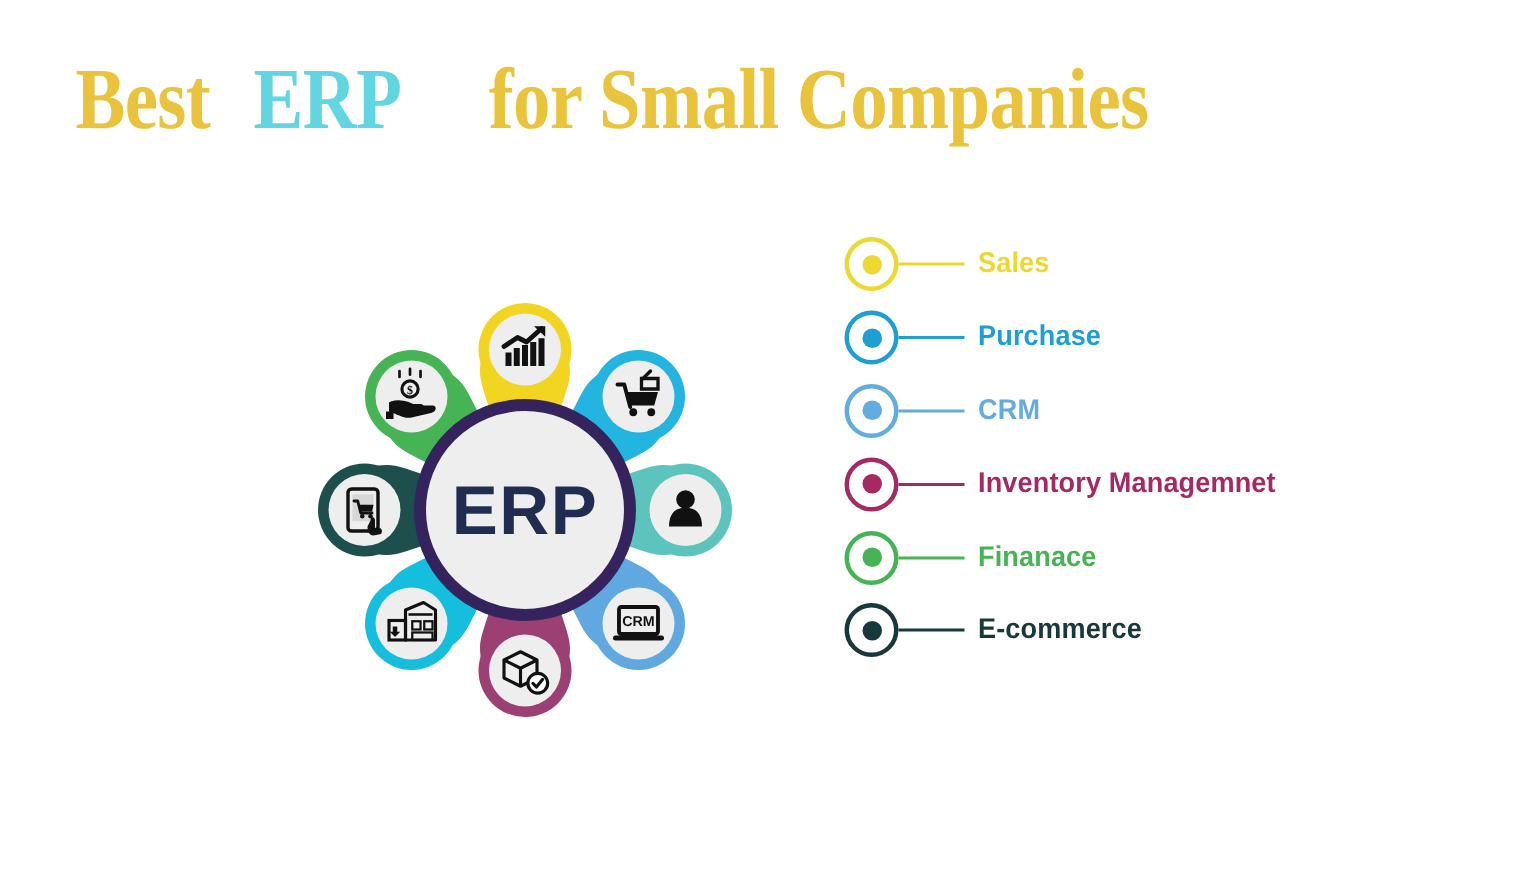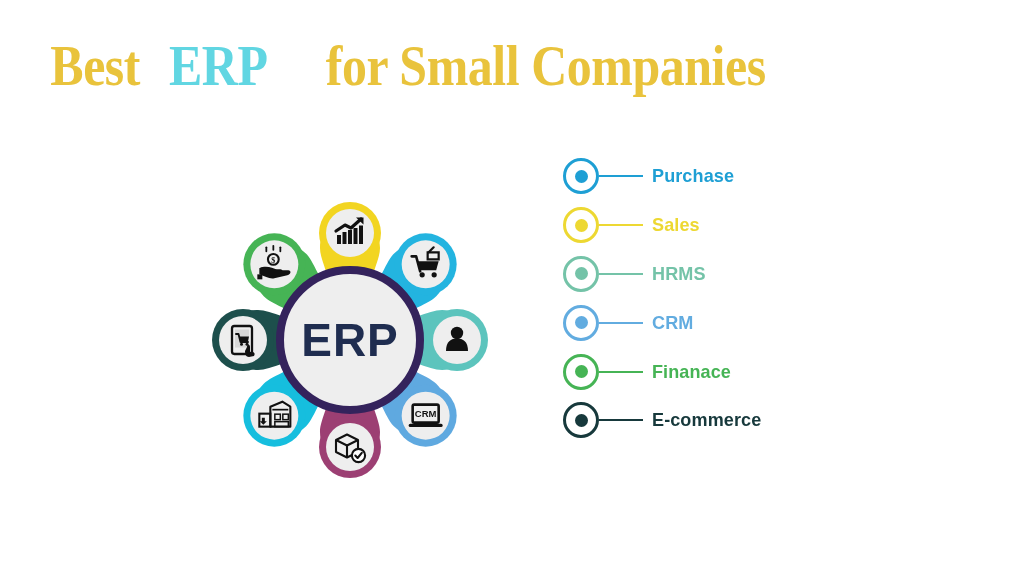--- a/index.html
+++ b/index.html
@@ -264,51 +264,51 @@
     <g>
       <circle cx="200" cy="200" r="70" fill="#eeeeee" stroke="#34235c" stroke-width="8"></circle>
       <text class="hub-label" x="200" y="216" text-anchor="middle">ERP</text>
     </g>
   </svg>
 </div>
 
 <div id="legend">
 
   <div class="legend-row">
+    <span class="legend-marker" style="border-color: rgb(237, 216, 50);">
+        <span class="dot" style="background: rgb(237, 216, 50);"></span>
+      </span>
+    <span class="legend-line" style="background: rgb(237, 216, 50);"></span>
+    <span class="legend-label" style="color: rgb(237, 216, 50);">Sales</span>
+  </div>
+
+  <div class="legend-row">
     <span class="legend-marker" style="border-color: rgb(30, 159, 212);">
         <span class="dot" style="background: rgb(30, 159, 212);"></span>
       </span>
     <span class="legend-line" style="background: rgb(30, 159, 212);"></span>
     <span class="legend-label" style="color: rgb(30, 159, 212);">Purchase</span>
   </div>
 
-  <div class="legend-row">
-    <span class="legend-marker" style="border-color: rgb(237, 216, 50);">
-        <span class="dot" style="background: rgb(237, 216, 50);"></span>
-      </span>
-    <span class="legend-line" style="background: rgb(237, 216, 50);"></span>
-    <span class="legend-label" style="color: rgb(237, 216, 50);">Sales</span>
-  </div>
-
-  <div class="legend-row">
-    <span class="legend-marker" style="border-color: rgb(116, 195, 168);">
-        <span class="dot" style="background: rgb(116, 195, 168);"></span>
-      </span>
-    <span class="legend-line" style="background: rgb(116, 195, 168);"></span>
-    <span class="legend-label" style="color: rgb(116, 195, 168);">HRMS</span>
-  </div>
 
   <div class="legend-row">
     <span class="legend-marker" style="border-color: rgb(98, 172, 224);">
         <span class="dot" style="background: rgb(98, 172, 224);"></span>
       </span>
     <span class="legend-line" style="background: rgb(98, 172, 224);"></span>
     <span class="legend-label" style="color: rgb(98, 172, 224);">CRM</span>
   </div>
 
+  <div class="legend-row">
+    <span class="legend-marker" style="border-color: rgb(165, 42, 99);">
+        <span class="dot" style="background: rgb(165, 42, 99);"></span>
+      </span>
+    <span class="legend-line" style="background: rgb(165, 42, 99);"></span>
+    <span class="legend-label" style="color: rgb(165, 42, 99);">Inventory Managemnet</span>
+  </div>
 
 
   <div class="legend-row">
     <span class="legend-marker" style="border-color: rgb(70, 180, 85);">
         <span class="dot" style="background: rgb(70, 180, 85);"></span>
       </span>
     <span class="legend-line" style="background: rgb(70, 180, 85);"></span>
     <span class="legend-label" style="color: rgb(70, 180, 85);">Finanace</span>
   </div>
 

